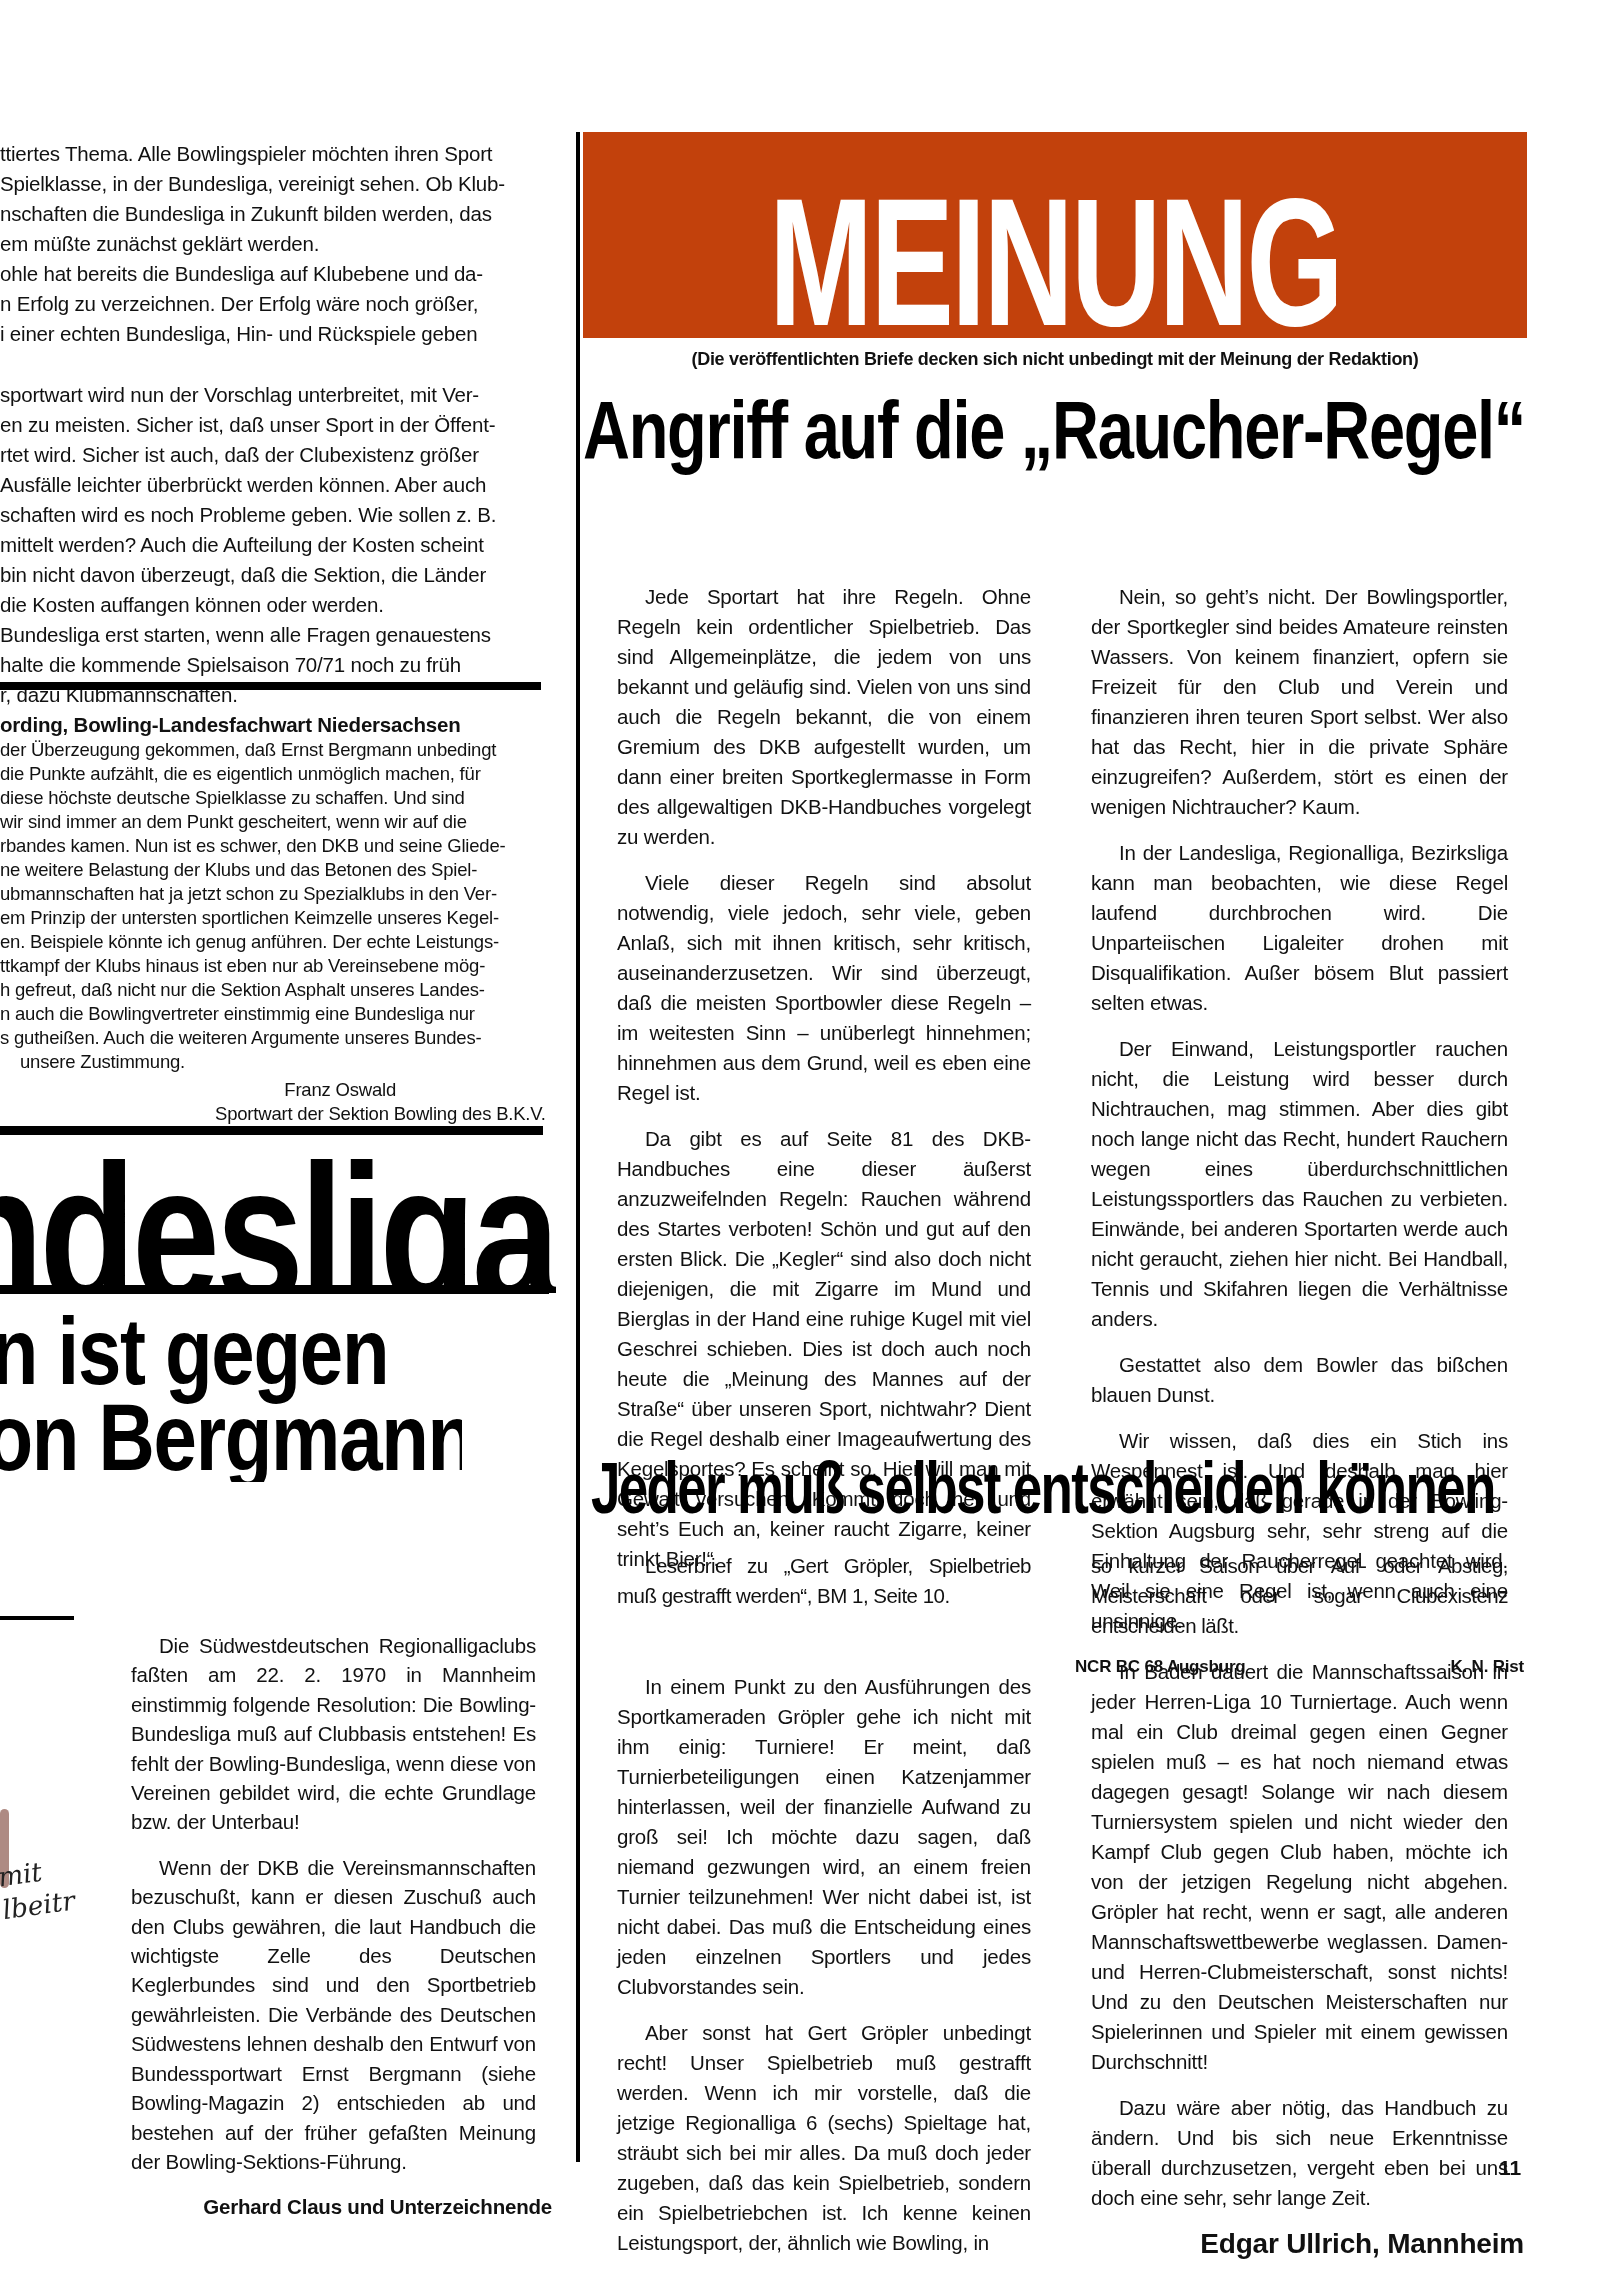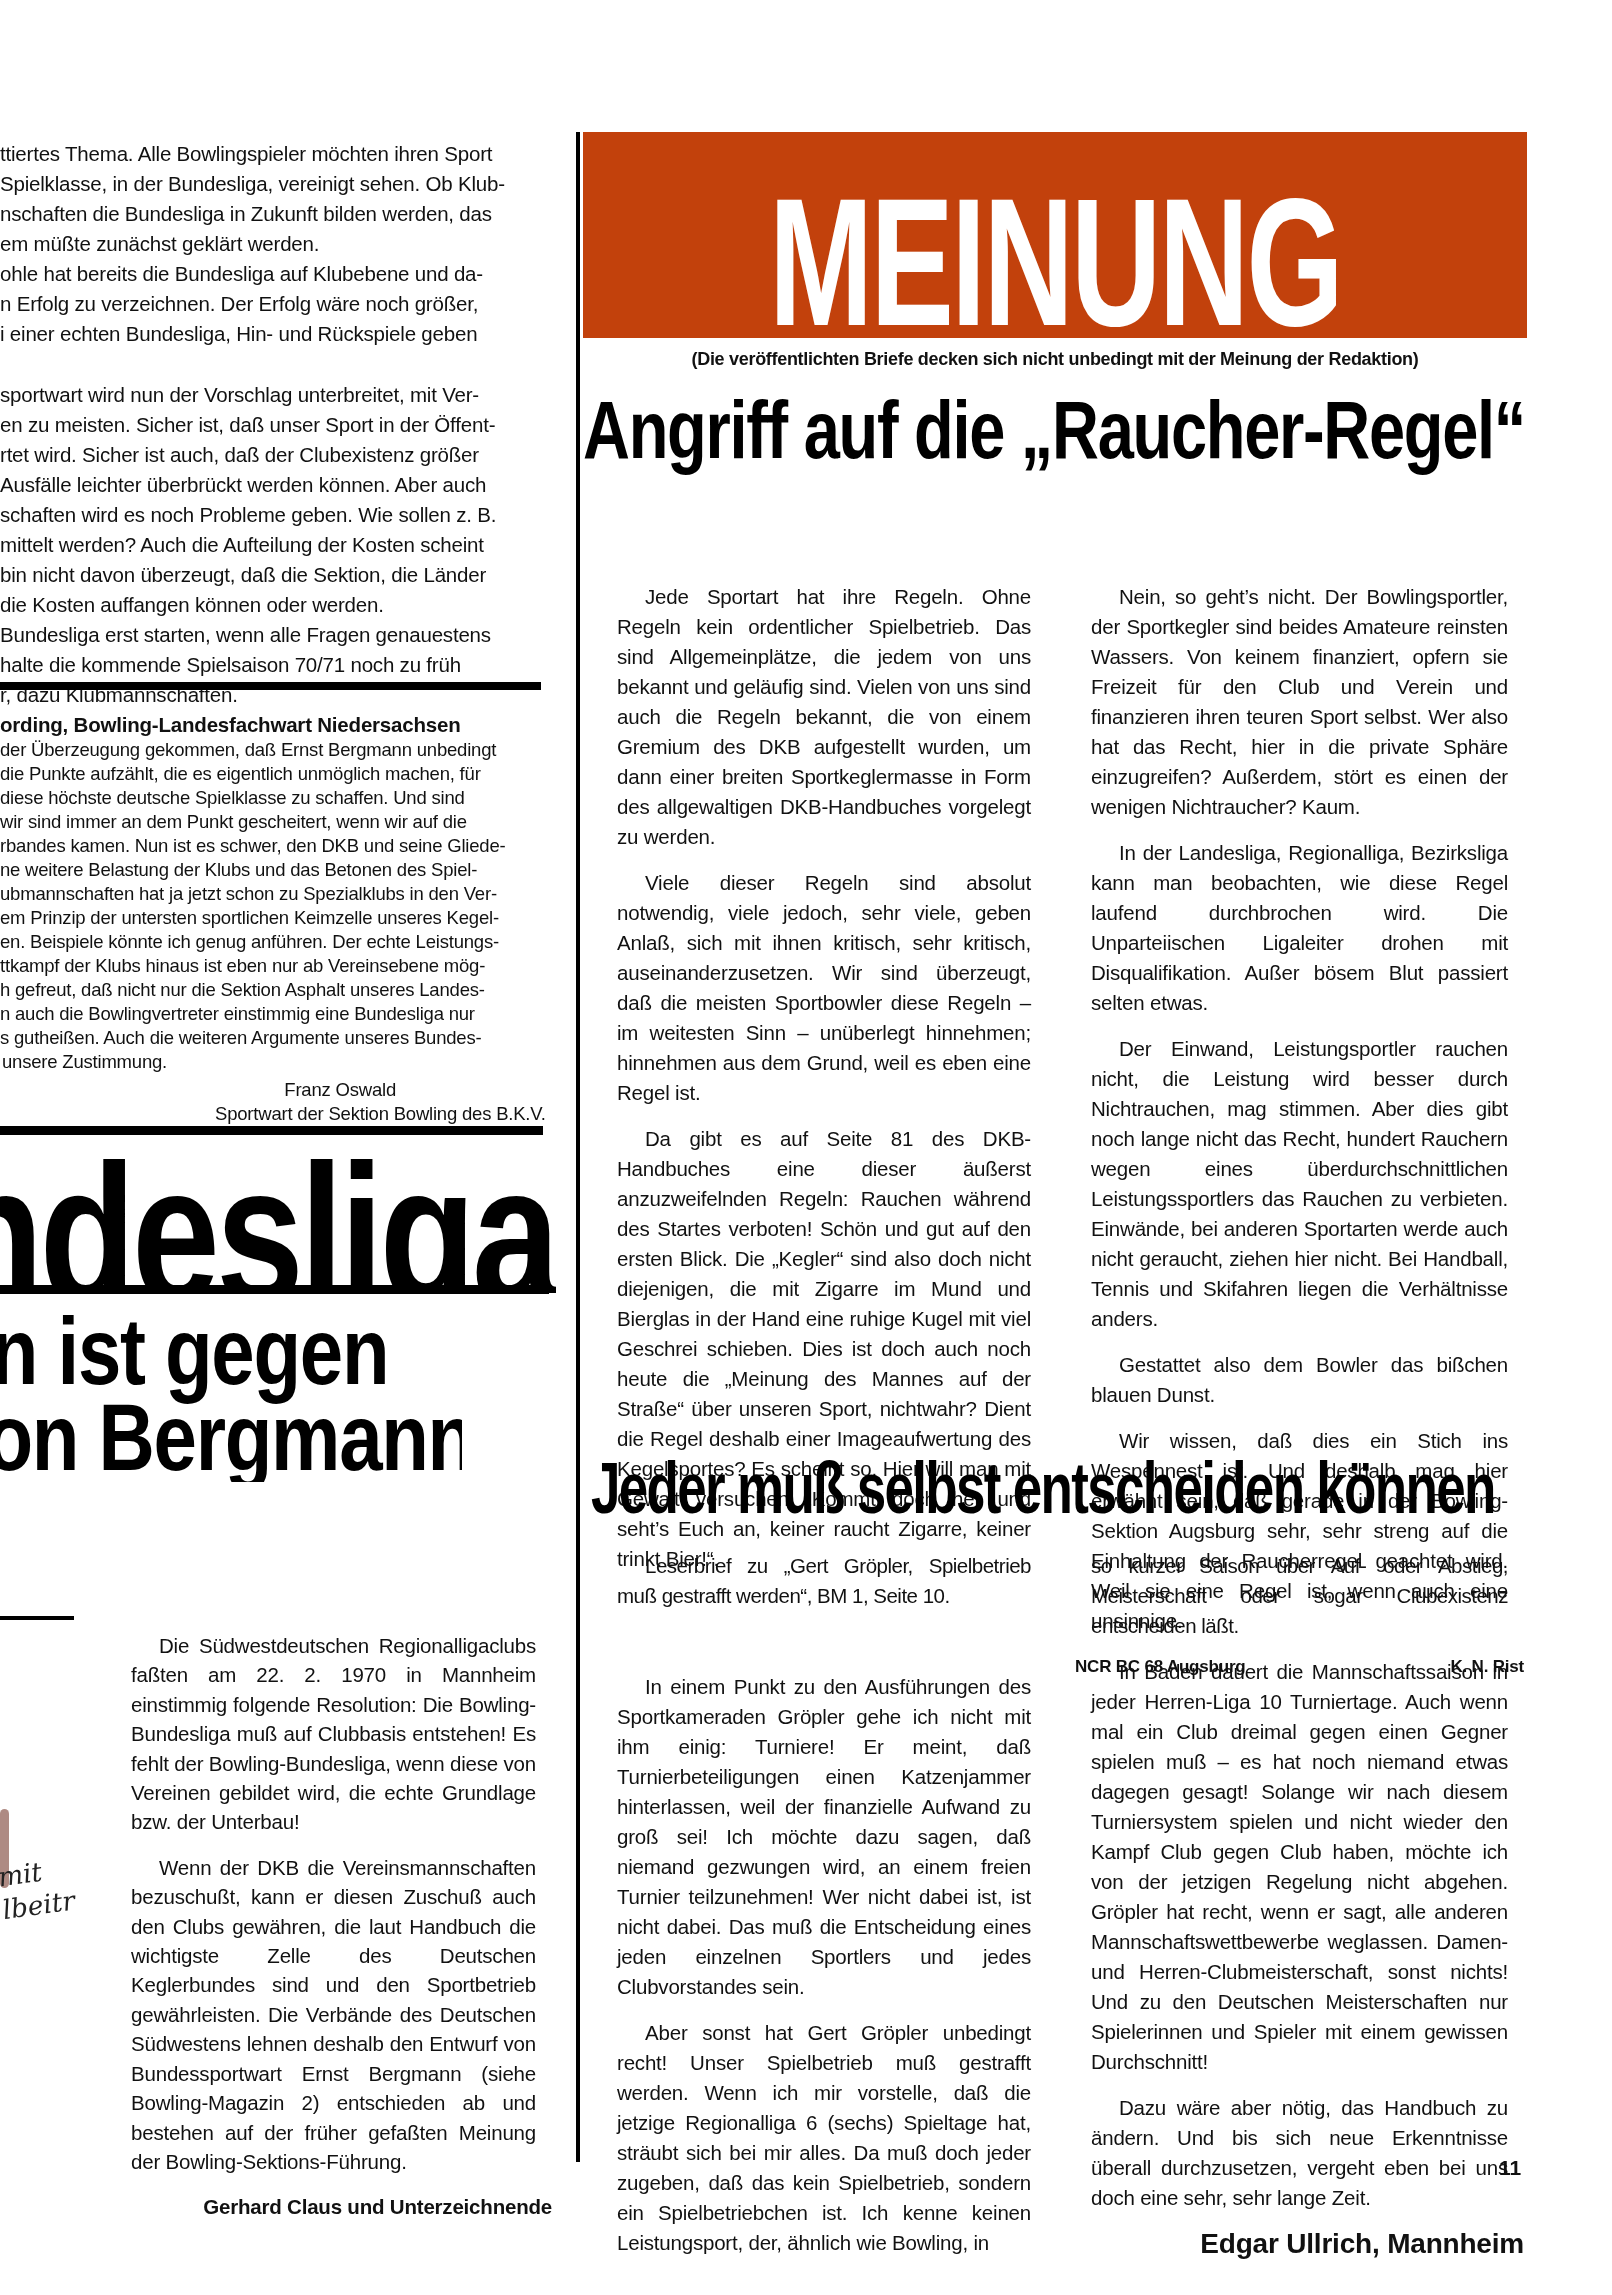--- a/index.html
+++ b/index.html
@@ -67,21 +67,21 @@
   <div class="line left-cut"><span>wir sind immer an dem Punkt gescheitert, wenn wir auf die</span></div>
   <div class="line left-cut"><span>rbandes kamen. Nun ist es schwer, den DKB und seine Gliede-</span></div>
   <div class="line left-cut"><span>ne weitere Belastung der Klubs und das Betonen des Spiel-</span></div>
   <div class="line left-cut"><span>ubmannschaften hat ja jetzt schon zu Spezialklubs in den Ver-</span></div>
   <div class="line left-cut"><span>em Prinzip der untersten sportlichen Keimzelle unseres Kegel-</span></div>
   <div class="line left-cut"><span>en. Beispiele könnte ich genug anführen. Der echte Leistungs-</span></div>
   <div class="line left-cut"><span>ttkampf der Klubs hinaus ist eben nur ab Vereinsebene mög-</span></div>
   <div class="line left-cut"><span>h gefreut, daß nicht nur die Sektion Asphalt unseres Landes-</span></div>
   <div class="line left-cut"><span>n auch die Bowlingvertreter einstimmig eine Bundesliga nur</span></div>
   <div class="line left-cut"><span>s gutheißen. Auch die weiteren Argumente unseres Bundes-</span></div>
-  <div class="line" style="padding-left:2px"><span>unsere Zustimmung.</span></div>
+  <div class="line" style="padding-left:20px"><span>unsere Zustimmung.</span></div>
   <div class="sig-right" style="padding-right:155px; margin-top:4px;">Franz Oswald</div>
   <div class="sig-right" style="padding-right:5.3px;">Sportwart der Sektion Bowling des B.K.V.</div>
 </div>
 
 <div class="rule" style="left:0; top:1126px; width:543px; height:9.2px;"></div>
 <div class="blk" style="left:0; top:1141px; width:556px; height:152px; overflow:hidden;">
   <div class="headline" style="position:absolute; right:0; top:-20px; font-size:158px; transform:scaleY(1.25); transform-origin:right top; letter-spacing:-4px;">ndesliga</div>
 </div>
 <div class="rule" style="left:0; top:1285px; width:549px; height:9.2px;"></div>
 

